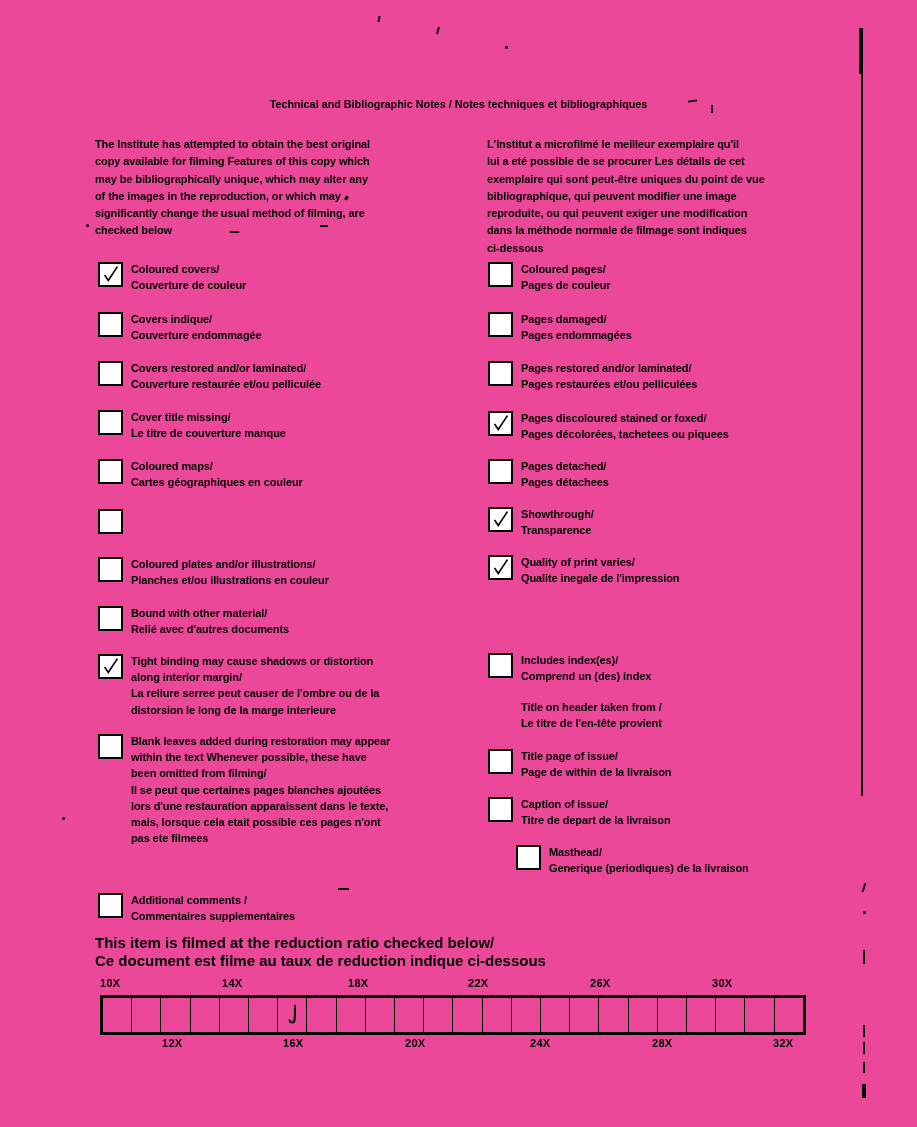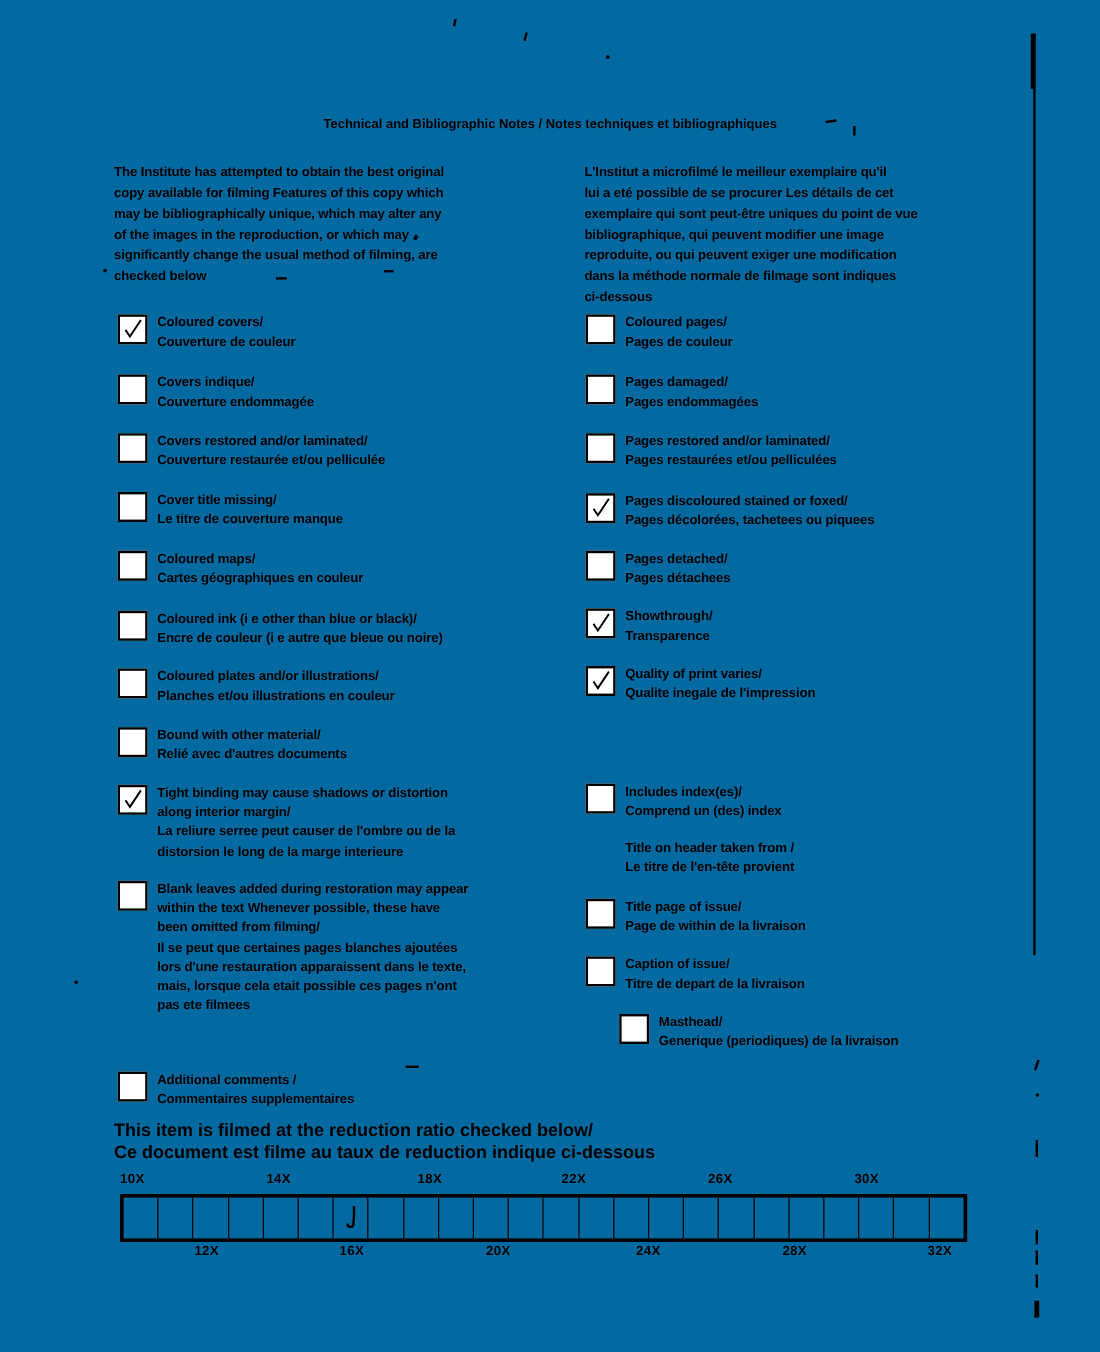--- a/index.html
+++ b/index.html
@@ -1,19 +1,19 @@
 <!DOCTYPE html>
 <html><head>
 <meta charset="utf-8">
 <style>
   html,body{margin:0;padding:0;background:#f2f2f2;}
   .page{
     position:relative;
     width:917px;height:1127px;
-    background:#0369a1;
+    background:#ec4899;
     font-family:"Liberation Sans","DejaVu Sans",sans-serif;
     color:#000;
     overflow:hidden;
   }
   .doc-title{
     position:absolute;top:98px;left:0;width:100%;
     text-align:center;font-size:10.8px;font-weight:bold;letter-spacing:0px;
   }
   .intro{
     position:absolute;
@@ -101,22 +101,20 @@
     <span class="item-label">Cover title missing/
 Le titre de couverture manque</span>
   </div>
   <div class="item" style="left:98px;top:458px;">
     <span class="checkbox"></span>
     <span class="item-label">Coloured maps/
 Cartes géographiques en couleur</span>
   </div>
   <div class="item" style="left:98px;top:508px;">
     <span class="checkbox"></span>
-    <span class="item-label">Coloured ink (i e  other than blue or black)/
-Encre de couleur (i e  autre que bleue ou noire)</span>
   </div>
   <div class="item" style="left:98px;top:556px;">
     <span class="checkbox"></span>
     <span class="item-label">Coloured plates and/or illustrations/
 Planches et/ou illustrations en couleur</span>
   </div>
   <div class="item" style="left:98px;top:605px;">
     <span class="checkbox"></span>
     <span class="item-label">Bound with other material/
 Relié avec d'autres documents</span>

